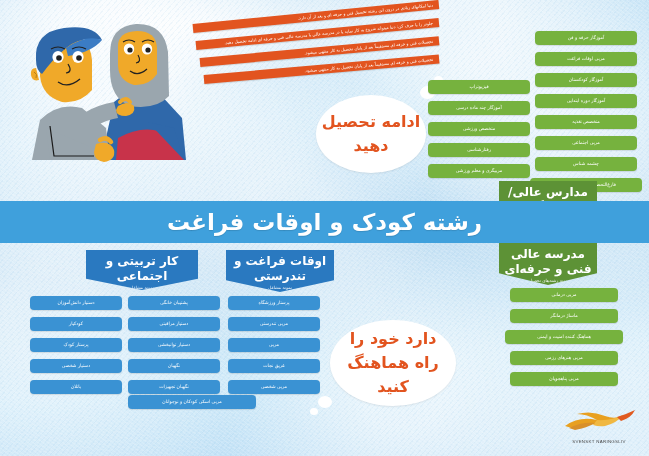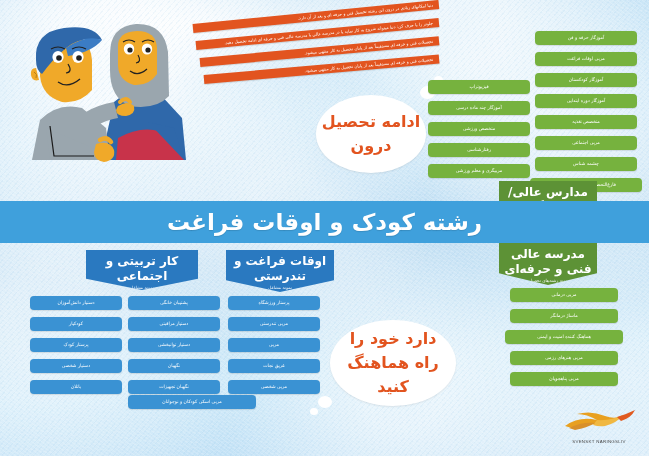--- a/index.html
+++ b/index.html
@@ -181,21 +181,21 @@
   <div class="banner b1">دنیا امکانهای زیادی در درون این رشته تحصیل فنی و حرفه ای و بعد از آن دارد.</div>
   <div class="banner b2">جلوتر را با حرف کن: دنیا میتواند شروع به کار نماید یا در مدرسه عالی یا مدرسه عالی فنی و حرفه ای ادامه تحصیل دهید.</div>
   <div class="banner b3">تحصیلات فنی و حرفه ای مستقیماً بعد از پایان تحصیل به کار منتهی میشود.</div>
   <div class="banner b4">تحصیلات فنی و حرفه ای مستقیماً بعد از پایان تحصیل به کار منتهی میشود.</div>
 
   <div class="bubble-tail" id="tail-top-1"></div>
   <div class="bubble-tail" id="tail-top-2"></div>
   <div class="bubble" id="bubble-top">
     <div>
       <span>ادامه تحصیل</span>
-      <span>درون</span>
+      <span>دهید</span>
     </div>
   </div>
 
   <div class="bubble-tail" id="tail-bot-1"></div>
   <div class="bubble-tail" id="tail-bot-2"></div>
   <div class="bubble" id="bubble-bottom">
     <div>
       <span>دارد خود را</span>
       <span>راه هماهنگ کنید</span>
     </div>

